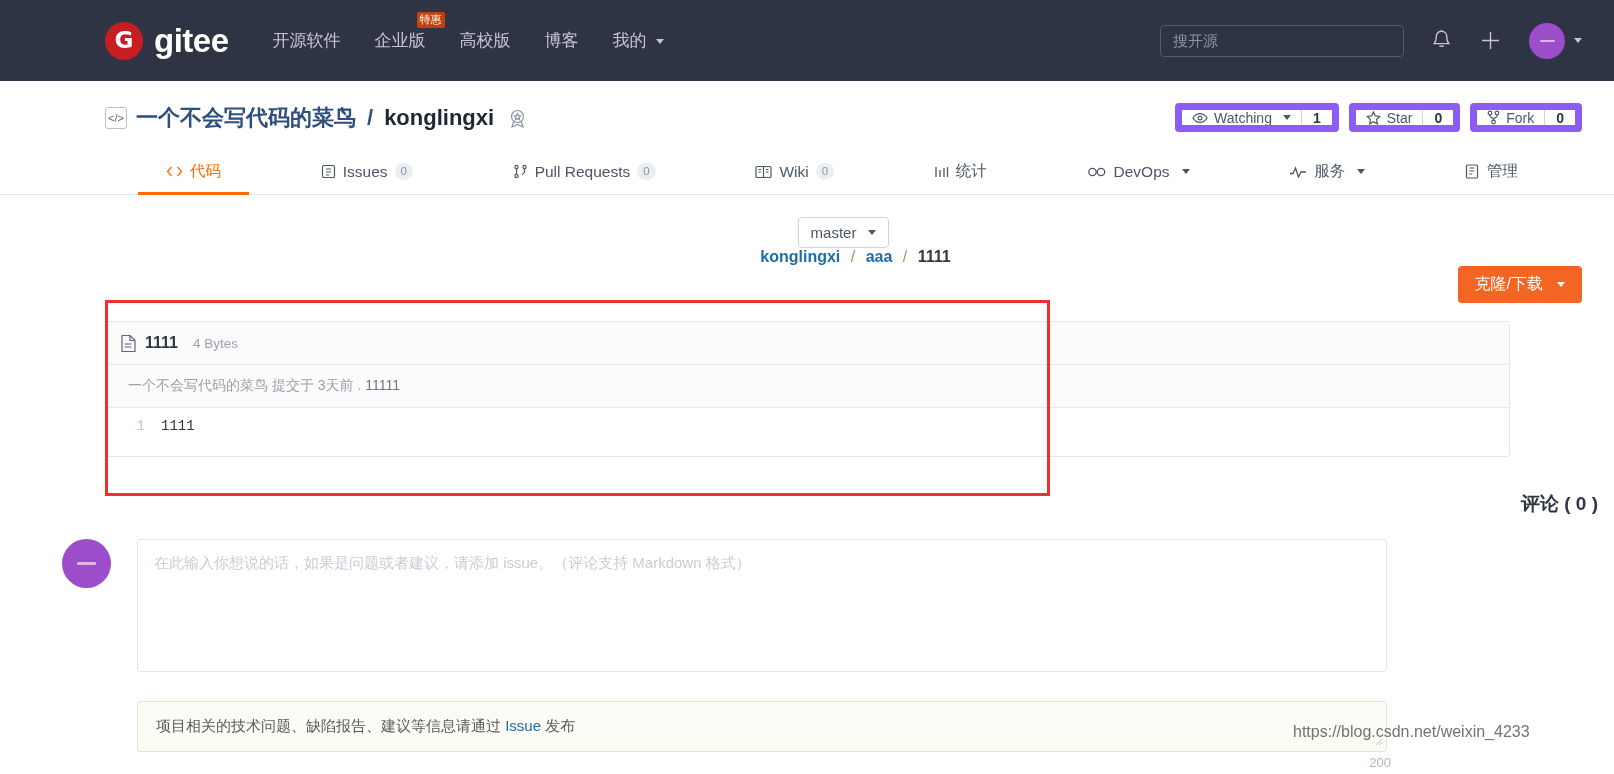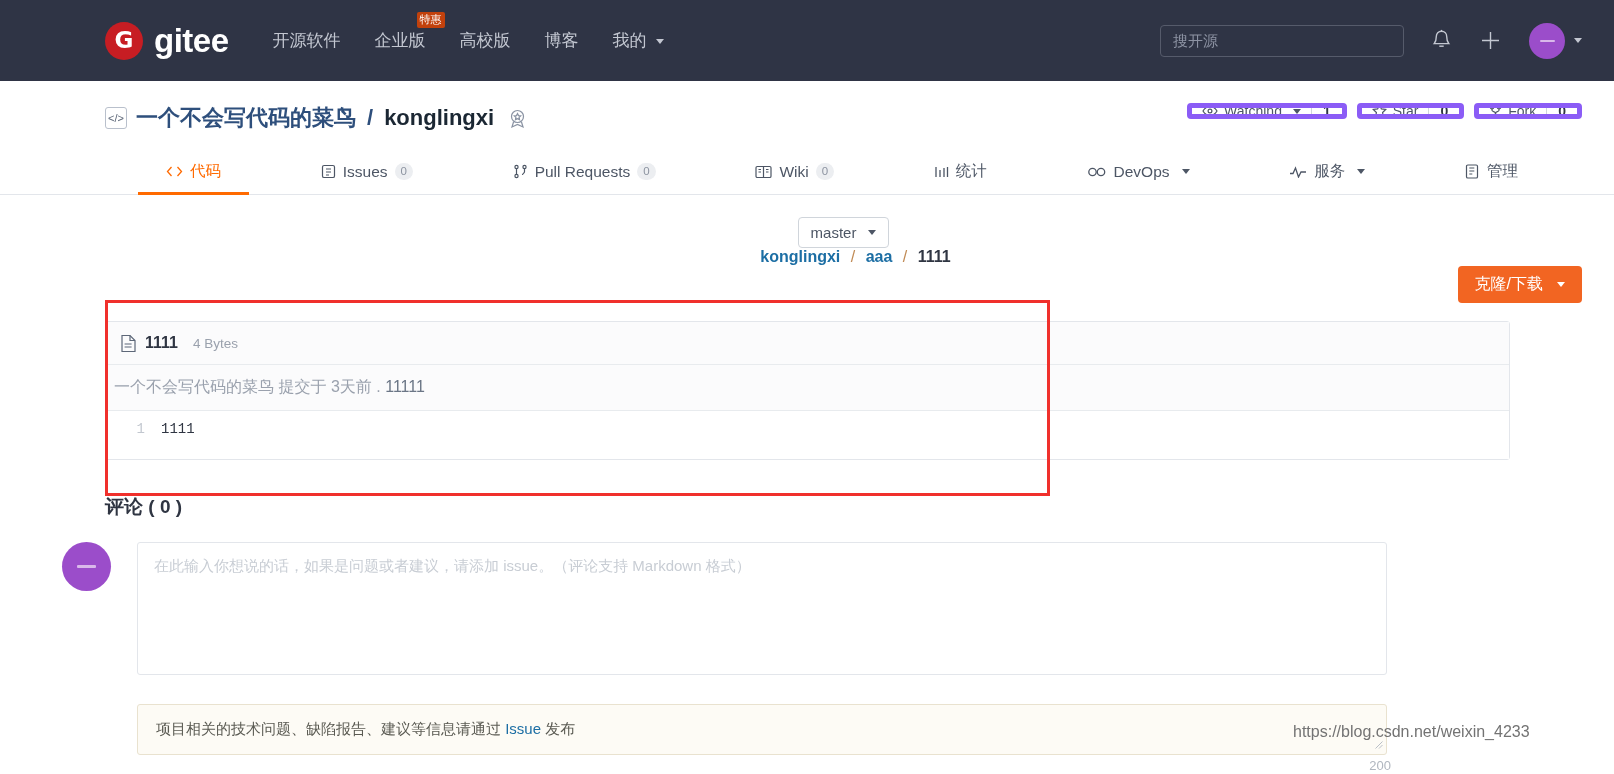--- a/index.html
+++ b/index.html
@@ -61,21 +61,21 @@
   .code-chip{
     width:22px;height:22px;border:1px solid #b9c0cc;border-radius:3px;color:#5d6778;
     display:flex;align-items:center;justify-content:center;font-size:11px;font-weight:normal;
   }
   .repo-owner{ color:#2e4f7c; }
   .repo-sep{ color:#2e4f7c; font-weight:bold; margin:0 2px;}
   .repo-name{ color:#1b2733; }
   .medal{ color:#8a93a3; margin-left:4px; display:flex; align-items:center;}
 
   .repo-actions{ margin-left:auto; display:flex; gap:10px; }
-  .btn-group{ display:flex; height:16px; border:5px solid #8b5cf6; border-radius:4px; overflow:hidden; }
+  .btn-group{ display:flex; height:29px; border:7px solid #8b5cf6; border-radius:4px; overflow:hidden; }
   .btn-group .lab{
     display:flex;align-items:center;gap:6px;padding:0 10px;background:#fff;color:#4d5665;font-size:14px;
   }
   .btn-group .cnt{
     display:flex;align-items:center;padding:0 11px;background:#fff;color:#2f3542;
     font-weight:bold;font-size:14px;border-left:1px solid #d0d5db;
   }
 
   
   .tabs{
@@ -123,31 +123,31 @@
   .filetools{ margin-left:auto; display:flex; align-items:center; }
   .tgroup{ display:flex;border:1px solid #d7dbe0;border-radius:4px;overflow:hidden;height:28px; }
   .tgroup span{
     display:flex;align-items:center;padding:0 10px;font-size:13.5px;color:#4d5665;
     background:#fff;border-left:1px solid #d7dbe0;white-space:nowrap;cursor:pointer;
   }
   .tgroup span:first-child{ border-left:none; }
   .trash{ margin-left:16px;color:#7c8595; display:flex;align-items:center;cursor:pointer; }
 
   .commitline{
-    background:#fbfbfc;border-bottom:1px solid #e8ebee;padding:12px 8px;
-    font-size:16px;color:#9aa1ad;
+    background:#fbfbfc;border-bottom:1px solid #e8ebee;padding:12px 22px;
+    font-size:14px;color:#9aa1ad;
   }
   .commitline .cmsg{ color:#6b7686; }
   .codearea{ padding:10px 0 22px 0; background:#fff; }
   .coderow{ display:flex; font-family:"Liberation Mono","DejaVu Sans Mono",monospace; font-size:14px; }
   .lnum{ width:55px;text-align:right;color:#c2c7cf;padding-right:16px;user-select:none; }
   .lcode{ color:#2f3542; }
 
   
-  .comments-h{ padding:34px 8px 0 105px; font-size:19px; font-weight:bold; color:#2f3542; }
+  .comments-h{ padding:34px 16px 0 105px; font-size:19px; font-weight:bold; color:#2f3542;text-align:right; }
   .commentrow{ display:flex; padding:22px 32px 0 62px; }
   .avatar-lg{
     width:49px;height:49px;border-radius:50%;background:#9b4dca;flex:none;
     display:flex;align-items:center;justify-content:center;
   }
   .avatar-lg .avatar-dash{ width:19px;height:3px; }
   .ta-wrap{ margin-left:26px; flex:1; max-width:1250px; position:relative; }
   .ta{
     width:100%;height:133px;border:1px solid #e3e6eb;border-radius:3px;resize:none;
     padding:14px 16px;font-size:15px;color:#333;outline:none;

